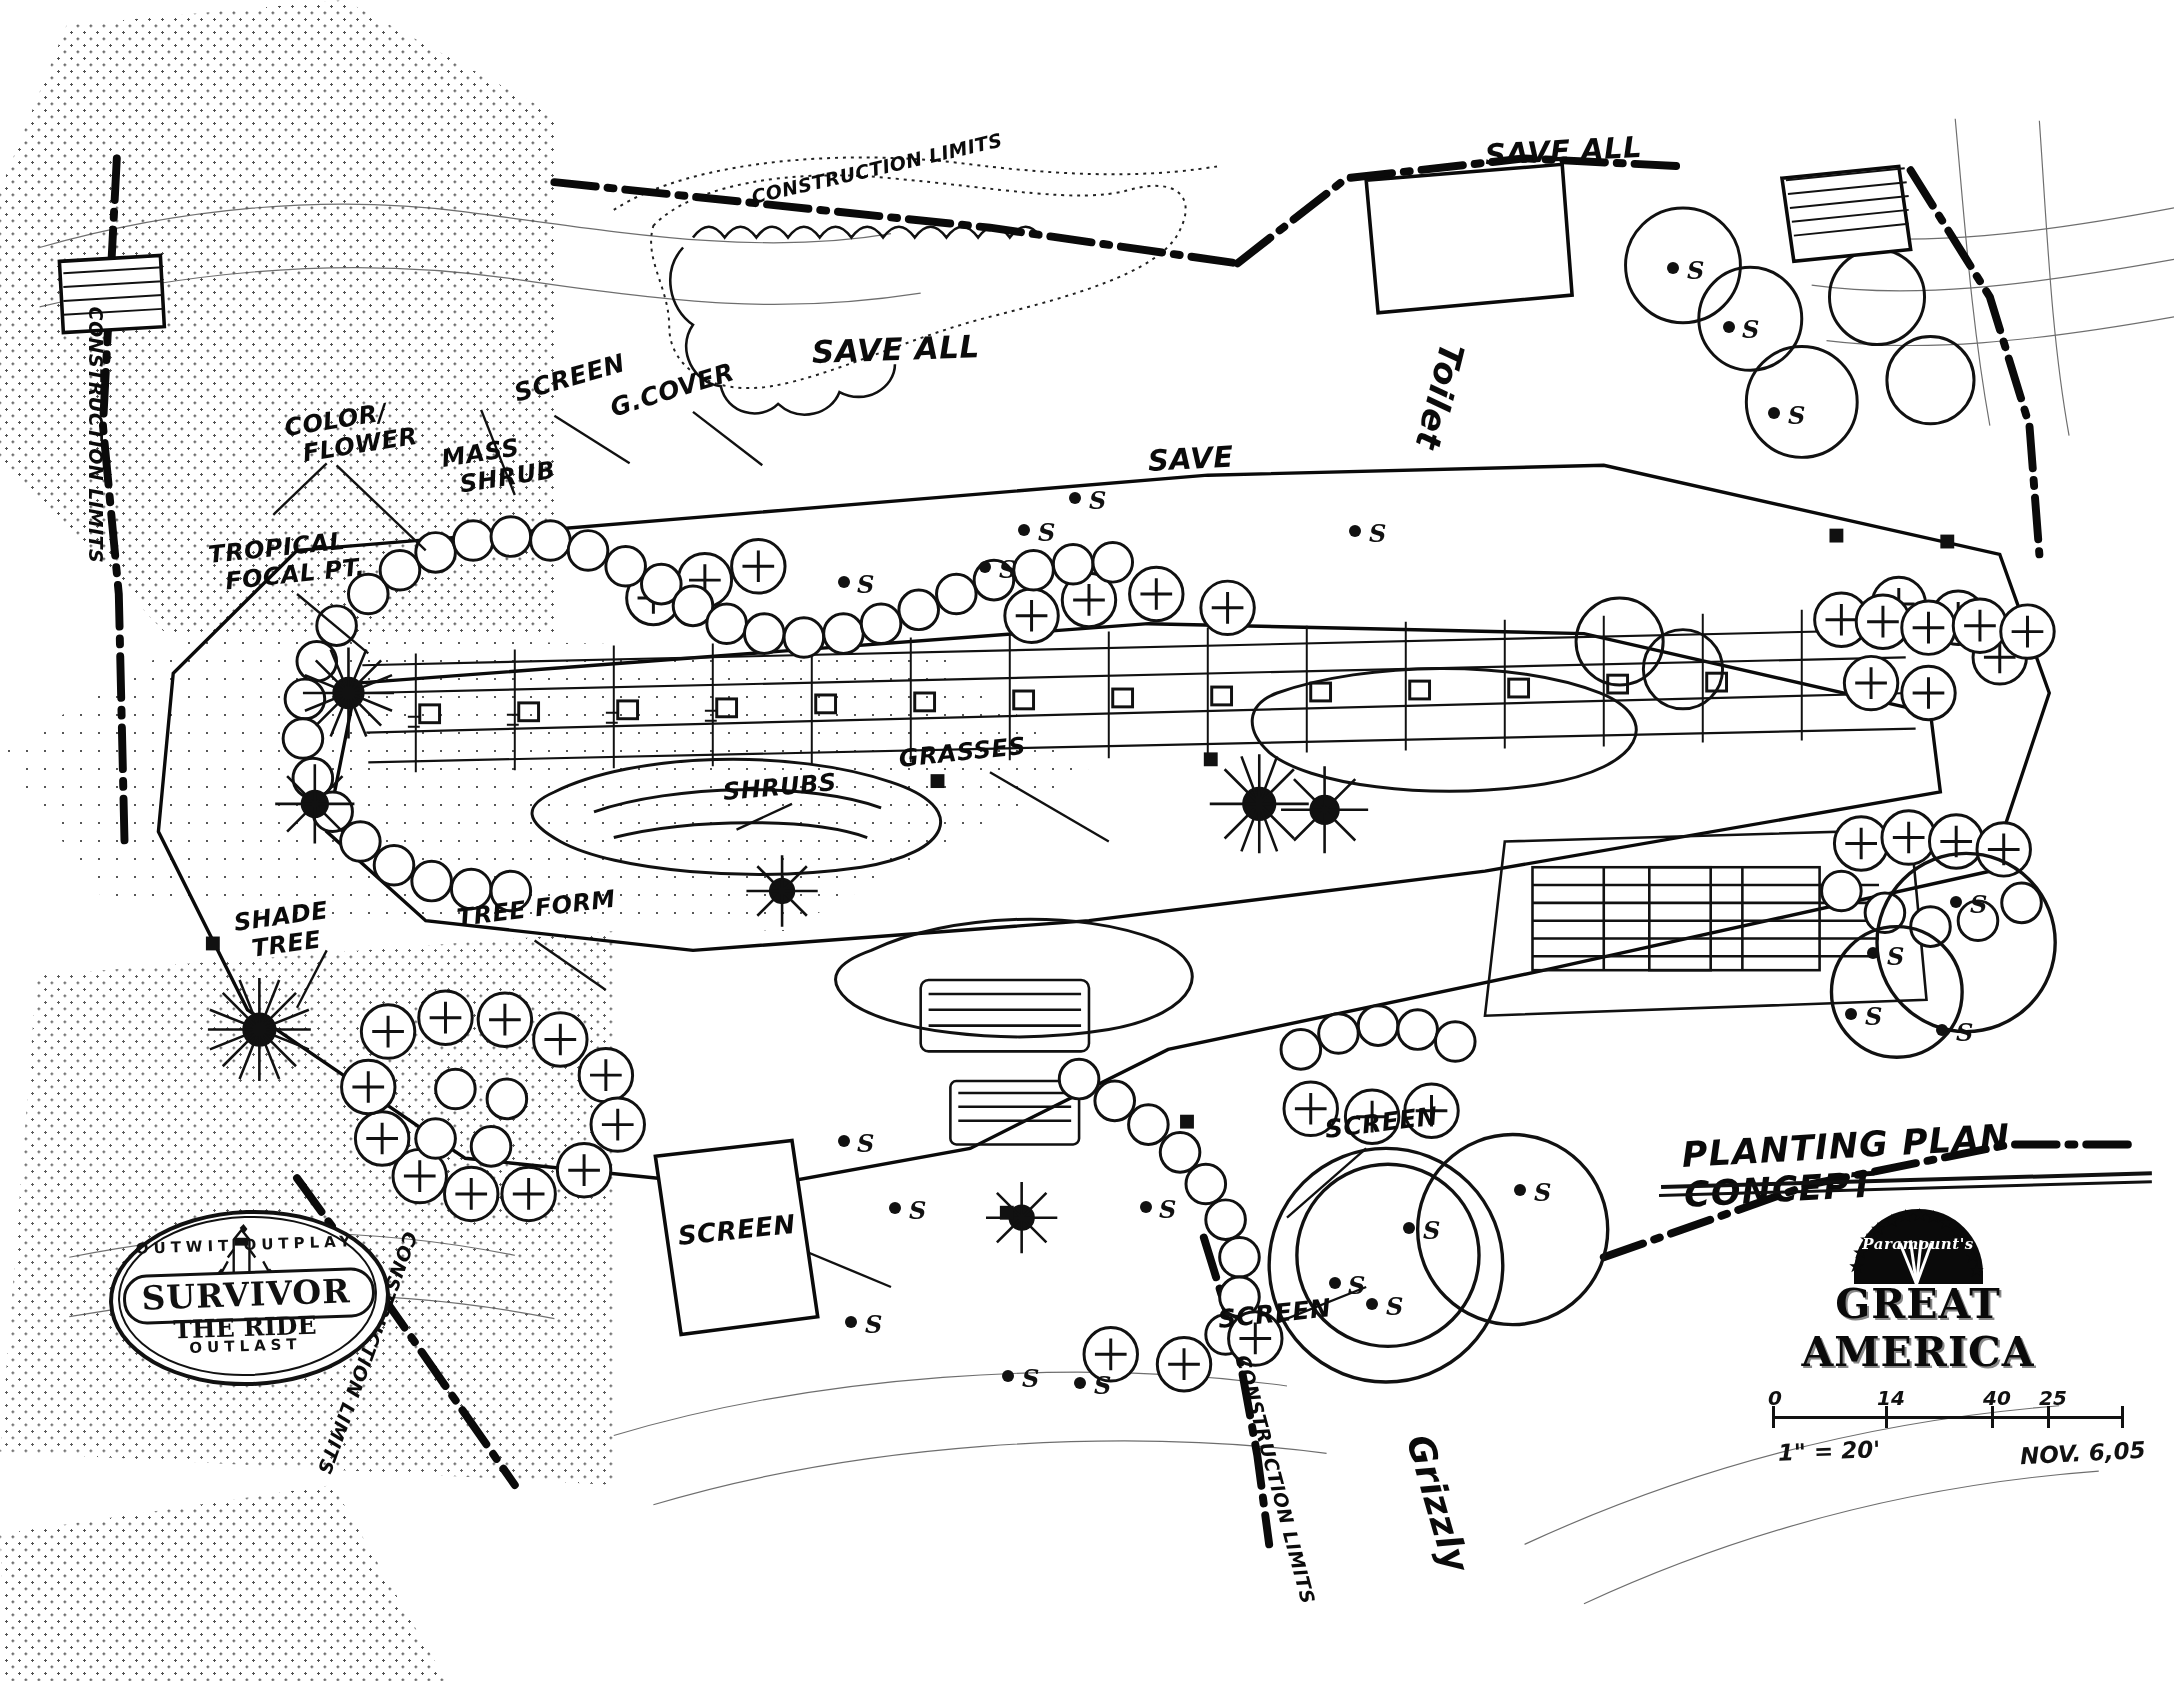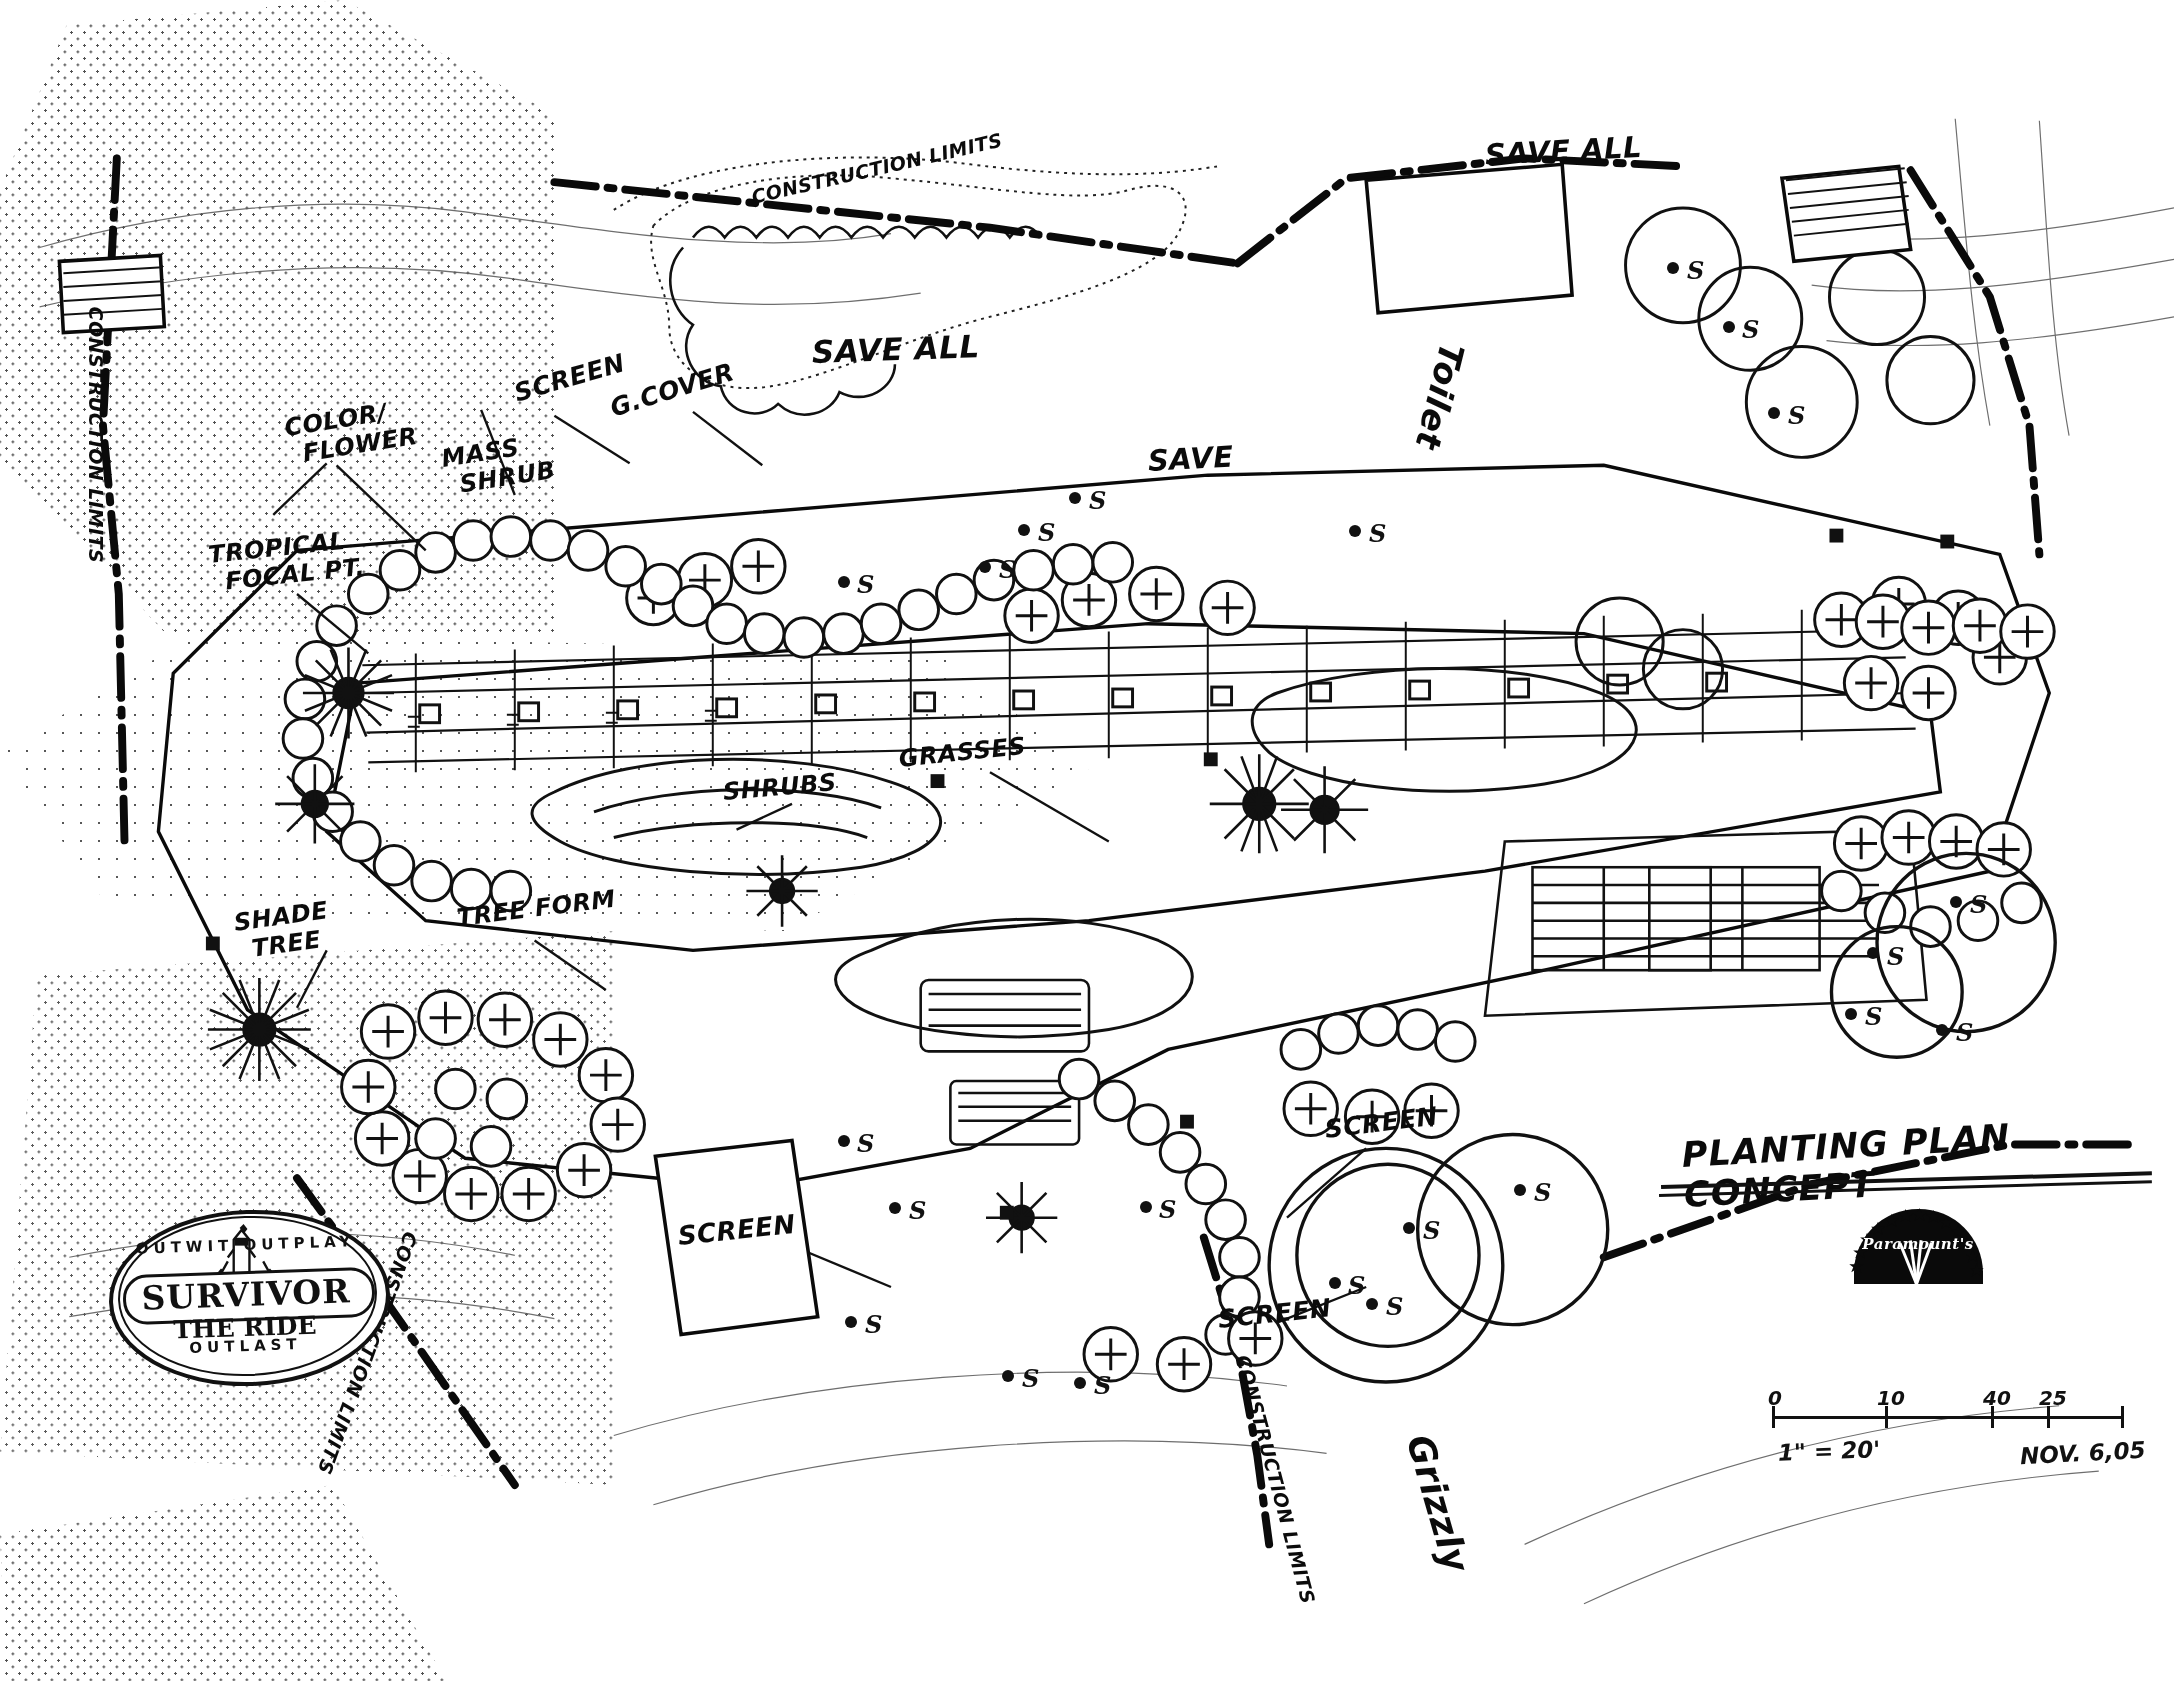--- a/index.html
+++ b/index.html
@@ -624,31 +624,32 @@
               </g>
           </g>
         </svg>
         <div class="dome"></div>
         <div class="word">Paramount's</div>
         <div class="ray" style="transform:rotate(-22deg)"></div>
         <div class="ray" style="transform:rotate(-8deg)"></div>
         <div class="ray" style="transform:rotate(6deg)"></div>
         <div class="ray" style="transform:rotate(20deg)"></div>
       </div>
+      <div class="ga-name">GREAT AMERICA</div>
     </div>
 
     <div class="scalebar" style="left:99px;top:259px;width:376px;height:79px;">
       <div class="bar"></div>
       <div class="tickline" style="left:0;"></div>
       <div class="tickline" style="left:113px;"></div>
       <div class="tickline" style="left:219px;"></div>
       <div class="tickline" style="left:275px;"></div>
       <div class="tickline" style="left:349px;"></div>
       <div class="num" style="left:-4px;">0</div>
-      <div class="num" style="left:105px;">10</div>
+      <div class="num" style="left:105px;">14</div>
       <div class="num" style="left:211px;">40</div>
       <div class="num" style="left:267px;text-align:right;">25</div>
       <div class="scale-eq">1" = 20'</div>
       <div class="date">NOV. 6,05</div>
     </div>
   </div>
 
   <div id="survivor" style="left:109px;top:1210px;width:287px;height:188px;">
     <div class="sv-oval"></div>
     <div class="sv-oval2"></div>

